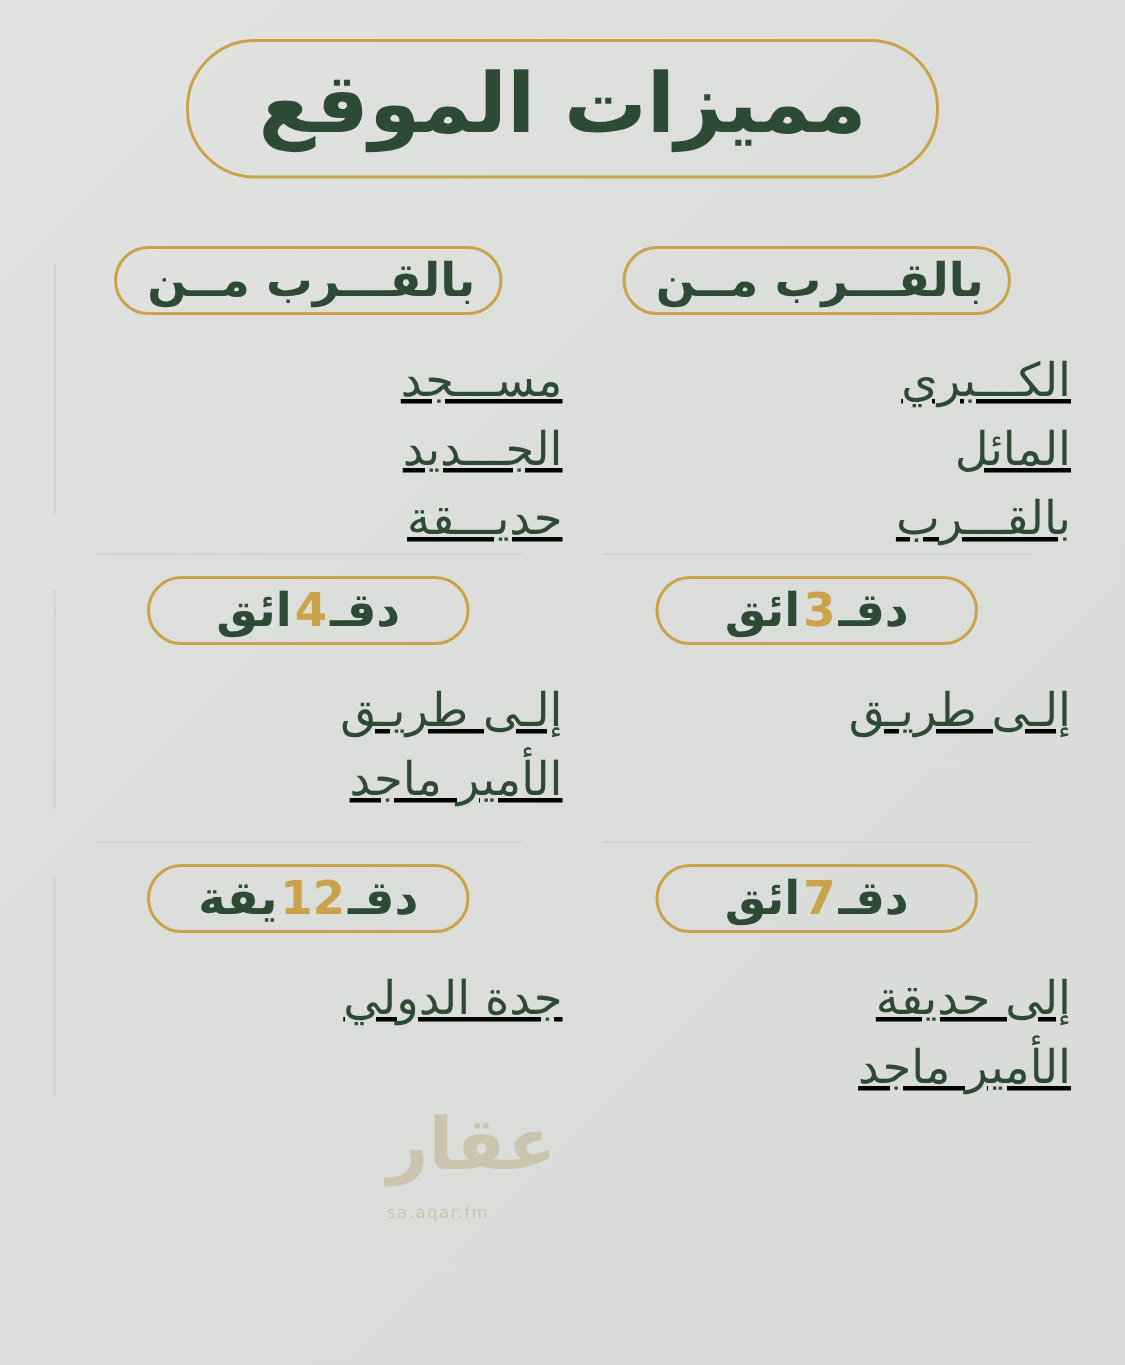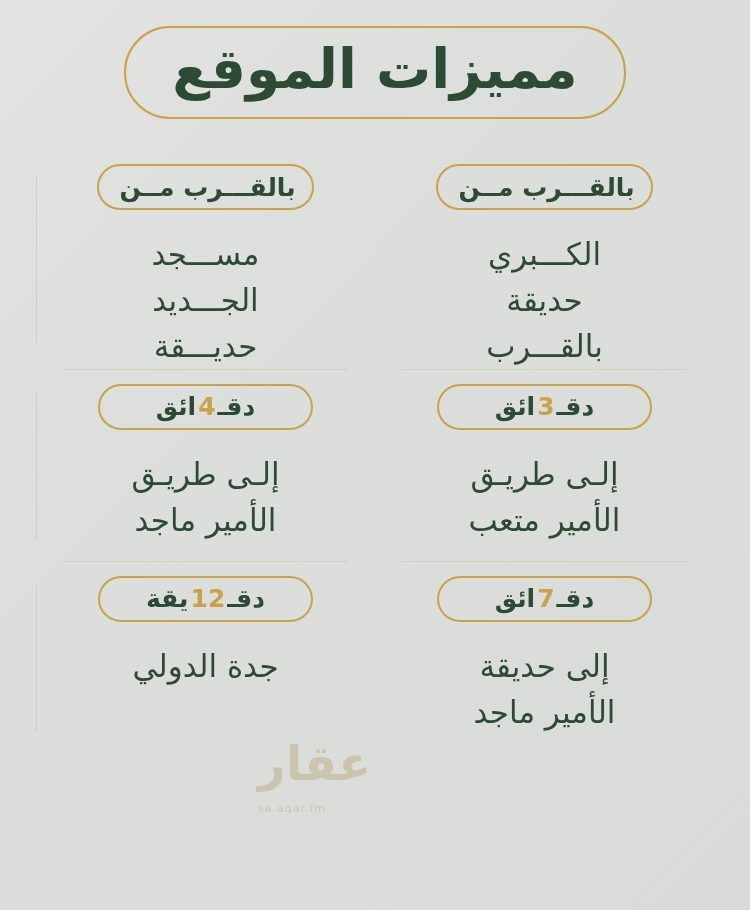--- a/index.html
+++ b/index.html
@@ -91,36 +91,36 @@
     border-radius: 30px;
     min-width: 215px;
     height: 46px;
     display: flex;
     align-items: center;
     justify-content: center;
     box-sizing: border-box;
     padding: 0 16px;
   }
   .badge-text {
-    font-size: 25px;
+    font-size: 31px;
     font-weight: bold;
     color: #2c4a34;
     white-space: nowrap;
     letter-spacing: 1px;
   }
   .badge-text .num {
     color: #c9a24a;
     font-weight: bold;
     padding: 0 2px;
   }
 
   .lines {
     margin-top: 22px;
-    text-align: center;
     width: 100%;
+    text-decoration: underline;
   }
   .line {
     font-size: 31px;
     color: #2c4a34;
     line-height: 1.48;
     white-space: nowrap;
     letter-spacing: 0.5px;
   }
 
   
@@ -159,21 +159,21 @@
   <div class="grid">
 
     <div class="cell sep-bottom">
       <div class="badge">
         <div class="badge-text">
           <span>بالقـــرب مــن</span><span class="num"></span><span></span>
         </div>
       </div>
       <div class="lines">
         <div class="line">الكـــبري</div>
-        <div class="line">حديقة</div>
+        <div class="line">المائل</div>
         <div class="line">بالقـــرب</div>
       </div>
     </div>
 
     <div class="cell sep-left sep-bottom">
       <div class="badge">
         <div class="badge-text">
           <span>بالقـــرب مــن</span><span class="num"></span><span></span>
         </div>
       </div>
@@ -185,21 +185,20 @@
     </div>
 
     <div class="cell sep-bottom">
       <div class="badge">
         <div class="badge-text">
           <span>دقـ</span><span class="num">3</span><span>ائق</span>
         </div>
       </div>
       <div class="lines">
         <div class="line">إلـى طريـق</div>
-        <div class="line">الأمير متعب</div>
       </div>
     </div>
 
     <div class="cell sep-left sep-bottom">
       <div class="badge">
         <div class="badge-text">
           <span>دقـ</span><span class="num">4</span><span>ائق</span>
         </div>
       </div>
       <div class="lines">

